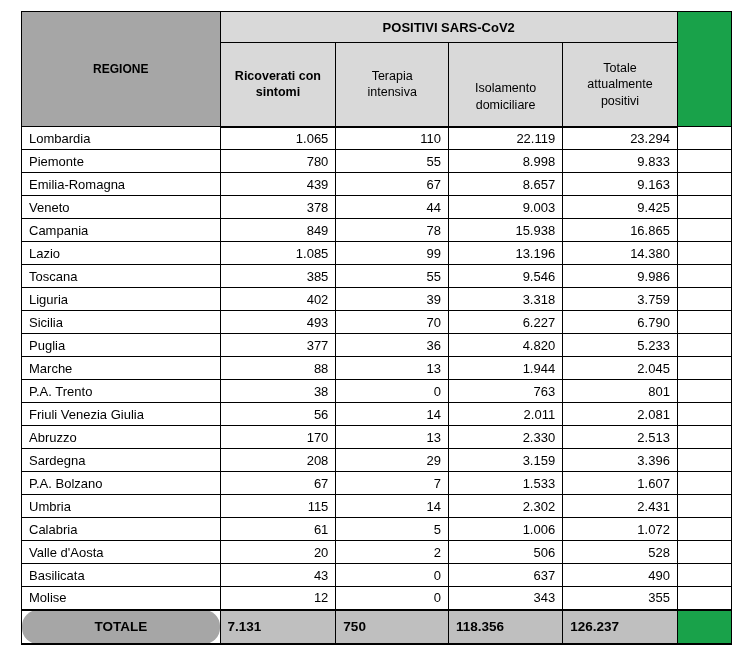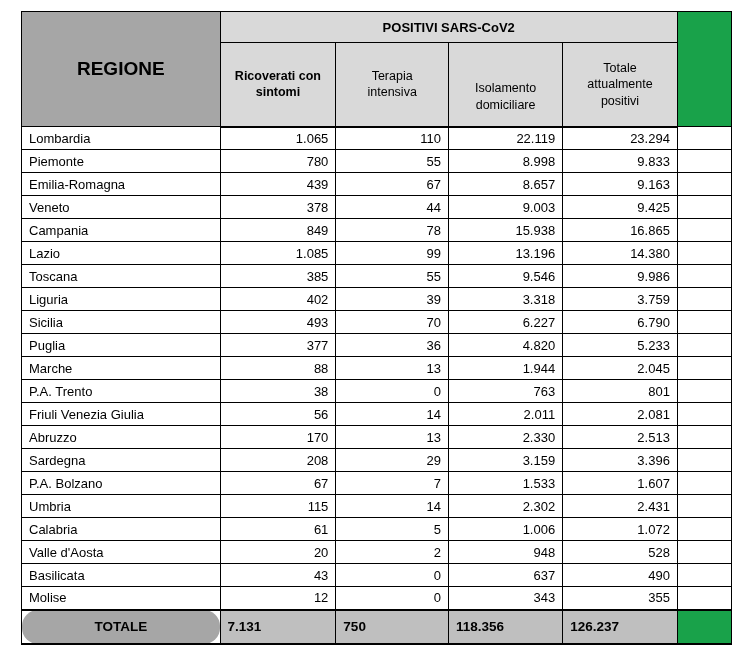--- a/index.html
+++ b/index.html
@@ -30,21 +30,21 @@
     border: 1px solid var(--border, #000);
     padding: 0 7px;
     box-sizing: border-box;
     overflow: hidden;
     vertical-align: middle;
   }
   
   .regione-cell {
     background: var(--dark-gray, #A6A6A6);
     font-weight: bold;
-    font-size: 19px;
+    font-size: 12px;
     text-align: center;
     border-left: 2px solid var(--border, #000);
     border-top: 2px solid var(--border, #000);
     border-right: 2px solid var(--border, #000);
     border-bottom: 2px solid var(--border, #000);
   }
   .group-title {
     height: 31px;
     background: var(--light-gray, #D9D9D9);
     font-weight: bold;
@@ -289,21 +289,21 @@
     <td class="num-cell">61</td>
     <td class="num-cell">5</td>
     <td class="num-cell">1.006</td>
     <td class="num-cell col-last">1.072</td>
     <td class="cutoff-cell"></td>
   </tr>
         <tr class="data-row">
     <td class="region-cell">Valle d'Aosta</td>
     <td class="num-cell">20</td>
     <td class="num-cell">2</td>
-    <td class="num-cell">948</td>
+    <td class="num-cell">506</td>
     <td class="num-cell col-last">528</td>
     <td class="cutoff-cell"></td>
   </tr>
         <tr class="data-row">
     <td class="region-cell">Basilicata</td>
     <td class="num-cell">43</td>
     <td class="num-cell">0</td>
     <td class="num-cell">637</td>
     <td class="num-cell col-last">490</td>
     <td class="cutoff-cell"></td>

